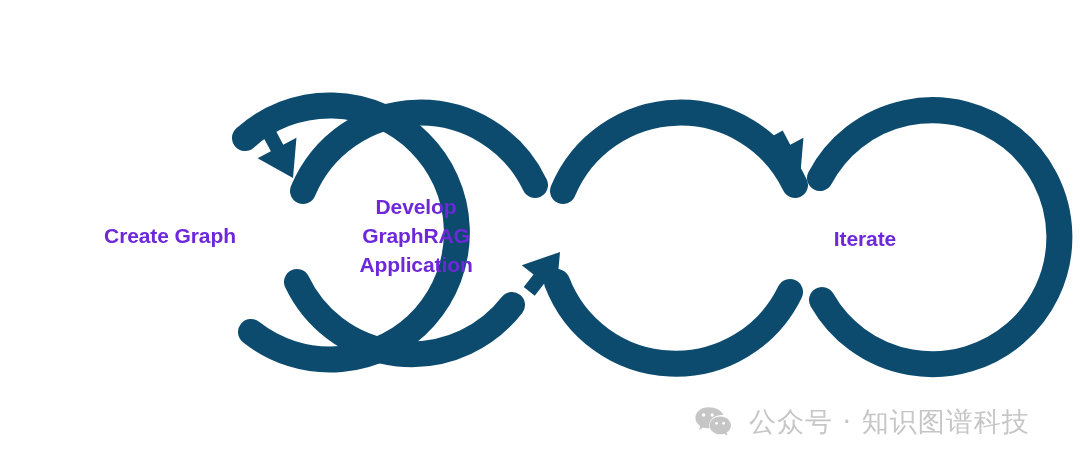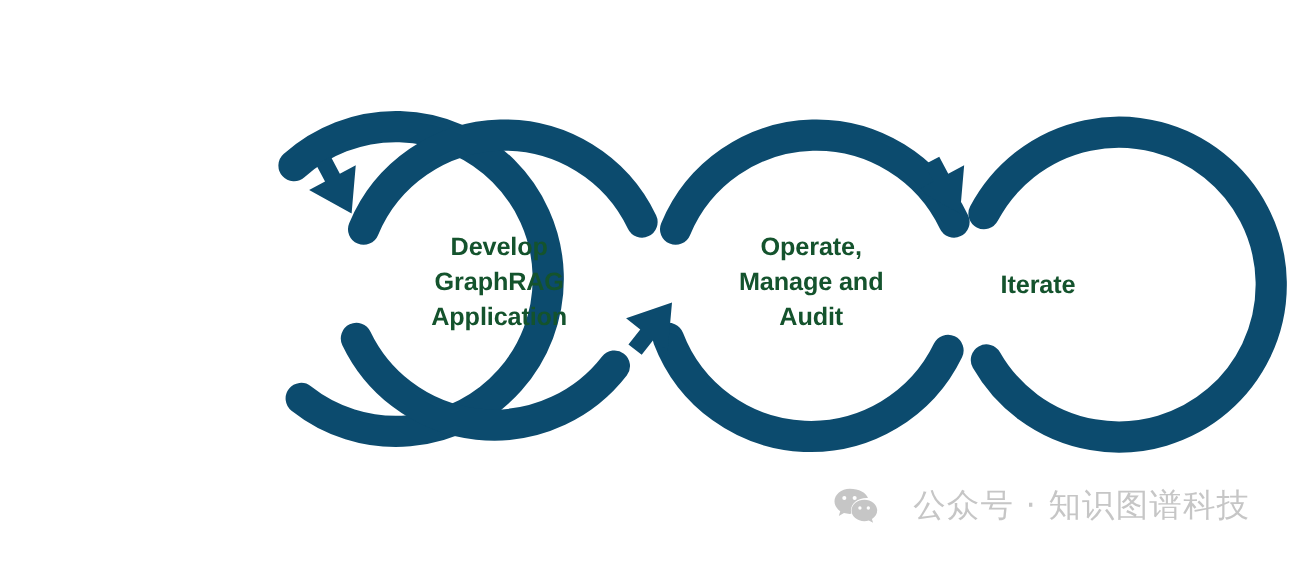--- a/index.html
+++ b/index.html
@@ -27,38 +27,38 @@
     height: 470px;
     display: block;
   }
   .node-label {
     position: absolute;
     text-align: center;
     font-family: "Liberation Sans", sans-serif;
     font-weight: bold;
     font-size: 21px;
     line-height: 29px;
-    color: #14532d;
+    color: #6d28d9;
     letter-spacing: -0.1px;
     white-space: pre-line;
     transform: translate(-50%, -50%);
     pointer-events: none;
   }
   #label-0 { left: 170px; top: 235px; width: 230px; }
   #label-1 { left: 416px; top: 235px; width: 200px; }
   #label-2 { left: 676px; top: 235px; width: 200px; }
   #label-3 { left: 865px; top: 238px; width: 200px; }
 
   #watermark {
     position: absolute;
     left: 693px;
     top: 402px;
     display: flex;
     align-items: center;
-    gap: 28px;
+    gap: 16px;
   }
   #watermark-text {
     font-family: "DejaVu Sans", sans-serif;
     font-size: 27px;
     color: #c6c6c6;
     letter-spacing: 1px;
     white-space: nowrap;
     line-height: 40px;
   }
   #wechat-icon {
@@ -109,28 +109,26 @@
       <g transform="translate(560,252) rotate(-52)">
         <use href="#arrowhead-shape"></use>
       </g>
 
       <g transform="translate(800,178) rotate(62)">
         <use href="#arrowhead-shape"></use>
       </g>
     </g>
   </svg>
 
+  <div class="node-label" id="label-0">Create Graph</div>
 
   <div class="node-label" id="label-1">Develop
 GraphRAG
 Application</div>
 
-  <div class="node-label" id="label-2">Operate,
-Manage and
-Audit</div>
 
   <div class="node-label" id="label-3">Iterate</div>
 
   <div id="watermark">
     <svg id="wechat-icon" viewBox="0 0 40 40">
       <g fill="#c6c6c6">
         <path d="M15.2 5.2 C8.0 5.2 2.4 10.0 2.4 15.8 c0 3.3 1.9 6.3 4.8 8.2 l-1.2 3.9 4.3 -2.3
                  c1.5 0.4 3.1 0.7 4.9 0.7 0.4 0 0.9 0 1.3 -0.1 -0.3 -0.9 -0.4 -1.8 -0.4 -2.7
                  0 -5.9 5.7 -10.6 12.8 -10.6 0.5 0 0.9 0 1.4 0.1 C29.0 8.6 22.8 5.2 15.2 5.2 Z"></path>
         <circle cx="10.6" cy="13.0" r="1.7" fill="#ffffff"></circle>

